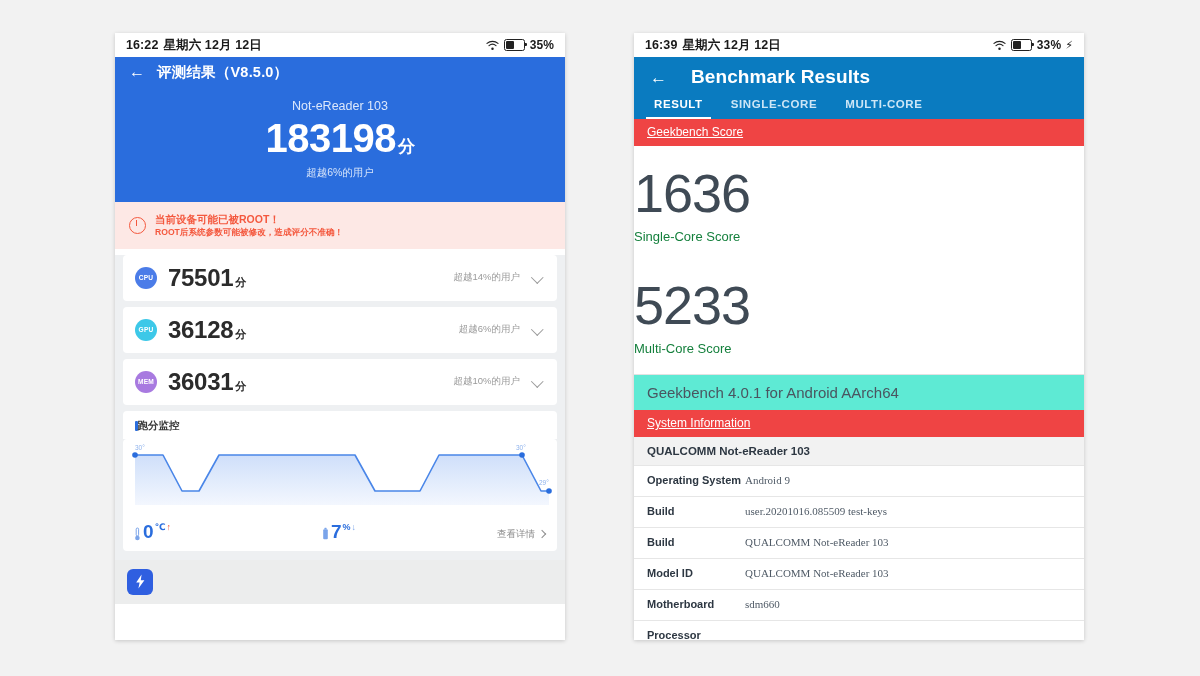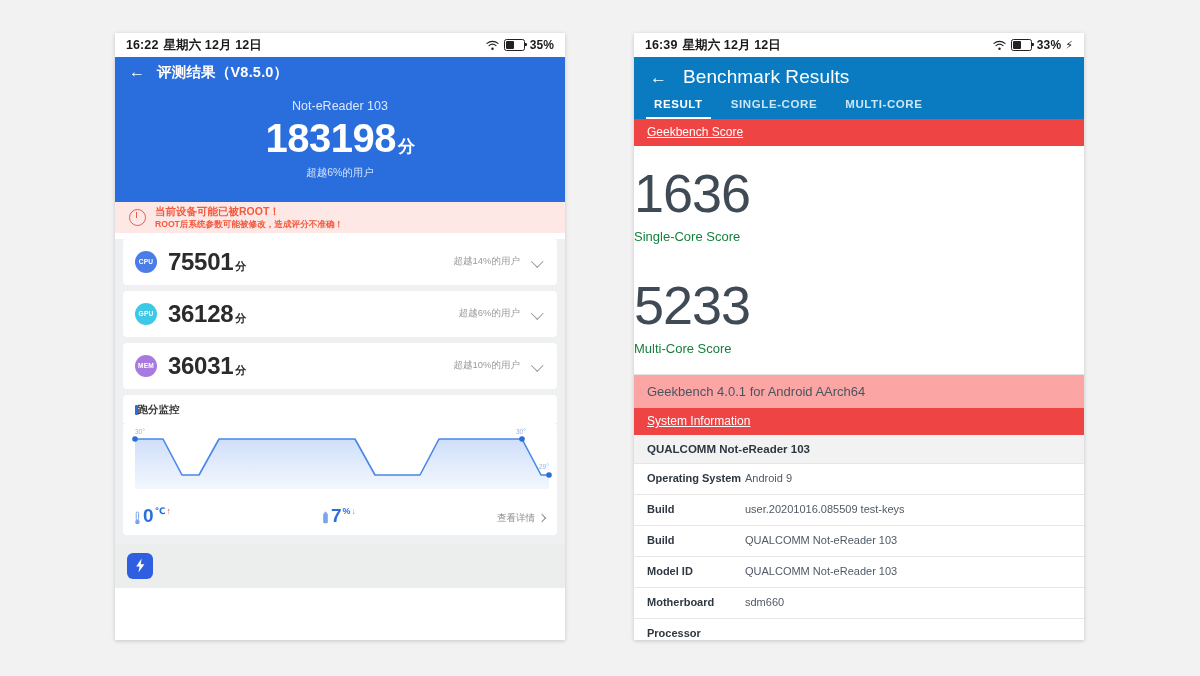--- a/index.html
+++ b/index.html
@@ -29,21 +29,21 @@
   .at-blue{background:#2a6ddd;}
   .at-titlebar{height:30px;display:flex;align-items:center;padding:0 14px;color:#fff;}
   .at-back{font-size:16px;line-height:1;margin-right:12px;}
   .at-title{font-size:14.5px;font-weight:bold;letter-spacing:.2px;}
   .at-hero{padding:12px 0 22px;text-align:center;color:#fff;}
   .at-device{font-size:12.5px;color:#dce8fb;margin-bottom:2px;}
   .at-score{font-size:40px;font-weight:bold;line-height:1.15;letter-spacing:-.5px;}
   .at-score .unit{font-size:17px;font-weight:bold;margin-left:2px;}
   .at-sub{font-size:10.5px;color:#d6e4fa;margin-top:5px;}
 
-  .at-warn{background:#fde8e5;display:flex;align-items:center;gap:9px;padding:2px 14px;margin:0;}
+  .at-warn{background:#fde8e5;display:flex;align-items:center;gap:9px;padding:10px 14px;margin:0;}
   .warn-ic{width:15px;height:15px;border:1.4px solid #f4583e;border-radius:50%;position:relative;flex:none;}
   .warn-ic:after{content:"";position:absolute;left:6px;top:2.6px;width:1.3px;height:5.2px;background:#f4583e;}
   .warn-t1{font-size:10.5px;font-weight:bold;color:#f4583e;line-height:1.35;}
   .warn-t2{font-size:8.6px;font-weight:bold;color:#f4583e;line-height:1.45;}
 
   .at-body{background:#eef0f2;padding:0 0 0 0;}
   .at-row{background:#fff;margin:0 8px 6px;border-radius:4px;height:46px;display:flex;align-items:center;padding:0 12px;}
   .at-row:first-child{margin-top:6px;}
   .badge{width:22px;height:22px;border-radius:50%;display:flex;align-items:center;justify-content:center;
     color:#fff;font-size:6.6px;font-weight:bold;flex:none;letter-spacing:.2px;}
@@ -72,36 +72,36 @@
     border-right:1.3px solid #8d8d8d;border-top:1.3px solid #8d8d8d;transform:rotate(45deg);}
 
   .at-foot{background:#eceded;height:44px;display:flex;align-items:center;padding:0 12px;margin-top:9px;}
   .bolt-btn{width:26px;height:26px;border-radius:6px;background:#2f5fe0;display:flex;align-items:center;justify-content:center;}
 
   
   .gb-blue{background:#0a7bc0;}
   .gb-top{padding:9px 0 0;}
   .gb-titlerow{display:flex;align-items:center;padding:0 16px 10px;color:#fff;}
   .gb-back{font-size:17px;margin-right:16px;line-height:1;}
-  .gb-title{font-size:19px;font-weight:normal;letter-spacing:.1px;}
+  .gb-title{font-size:19px;font-weight:bold;letter-spacing:.1px;margin-left:8px;}
   .gb-tabs{display:flex;padding:0 6px;}
   .gb-tab{padding:0 14px 9px;font-size:11.5px;font-weight:bold;color:#cde6f6;letter-spacing:.6px;position:relative;}
   .gb-tab.active{color:#fff;}
   .gb-tab.active:after{content:"";position:absolute;left:6px;right:6px;bottom:0;height:2.4px;background:#fff;}
   .gb-sechead{background:#ef4444;color:#fff;font-size:12px;padding:6px 13px 7px;text-decoration:underline;}
   .gb-scores{padding:20px 0 18px;background:#fff;}
   .gb-num{font-size:54px;color:#3f4a55;line-height:1.02;letter-spacing:-1px;}
   .gb-lab{font-size:13px;color:#15803d;margin-top:8px;}
   .gb-gap{height:34px;}
-  .gb-ver{font-size:13px;color:#4a5560;padding:9px 13px;border-top:1px solid #e2e2e2;background:#fca5a5;}
+  .gb-ver{font-size:15px;color:#4a5560;padding:9px 13px;border-top:1px solid #e2e2e2;background:#5eead4;}
   .gb-sysname{font-size:11.5px;font-weight:bold;color:#2d3742;padding:8px 13px;background:#f2f2f2;}
   .gb-tbl{background:#fff;}
   .gb-tr{display:flex;border-top:1px solid #e6e6e6;padding:7px 13px;}
   .gb-k{width:98px;flex:none;font-size:11px;font-weight:bold;color:#2d3742;line-height:1.33;}
-  .gb-v{font-size:11px;color:#4f5a66;line-height:1.45;white-space:pre-line;}
+  .gb-v{font-size:11px;color:#4f5a66;line-height:1.45;white-space:pre-line;font-family:Liberation Serif, serif;}
 </style>
 </head>
 <body>
 
 <div class="phone" id="phone-left">
 
   <div class="statusbar">
     <div class="sb-left">
       <span>16:22</span>
       <span>星期六 12月 12日</span>

